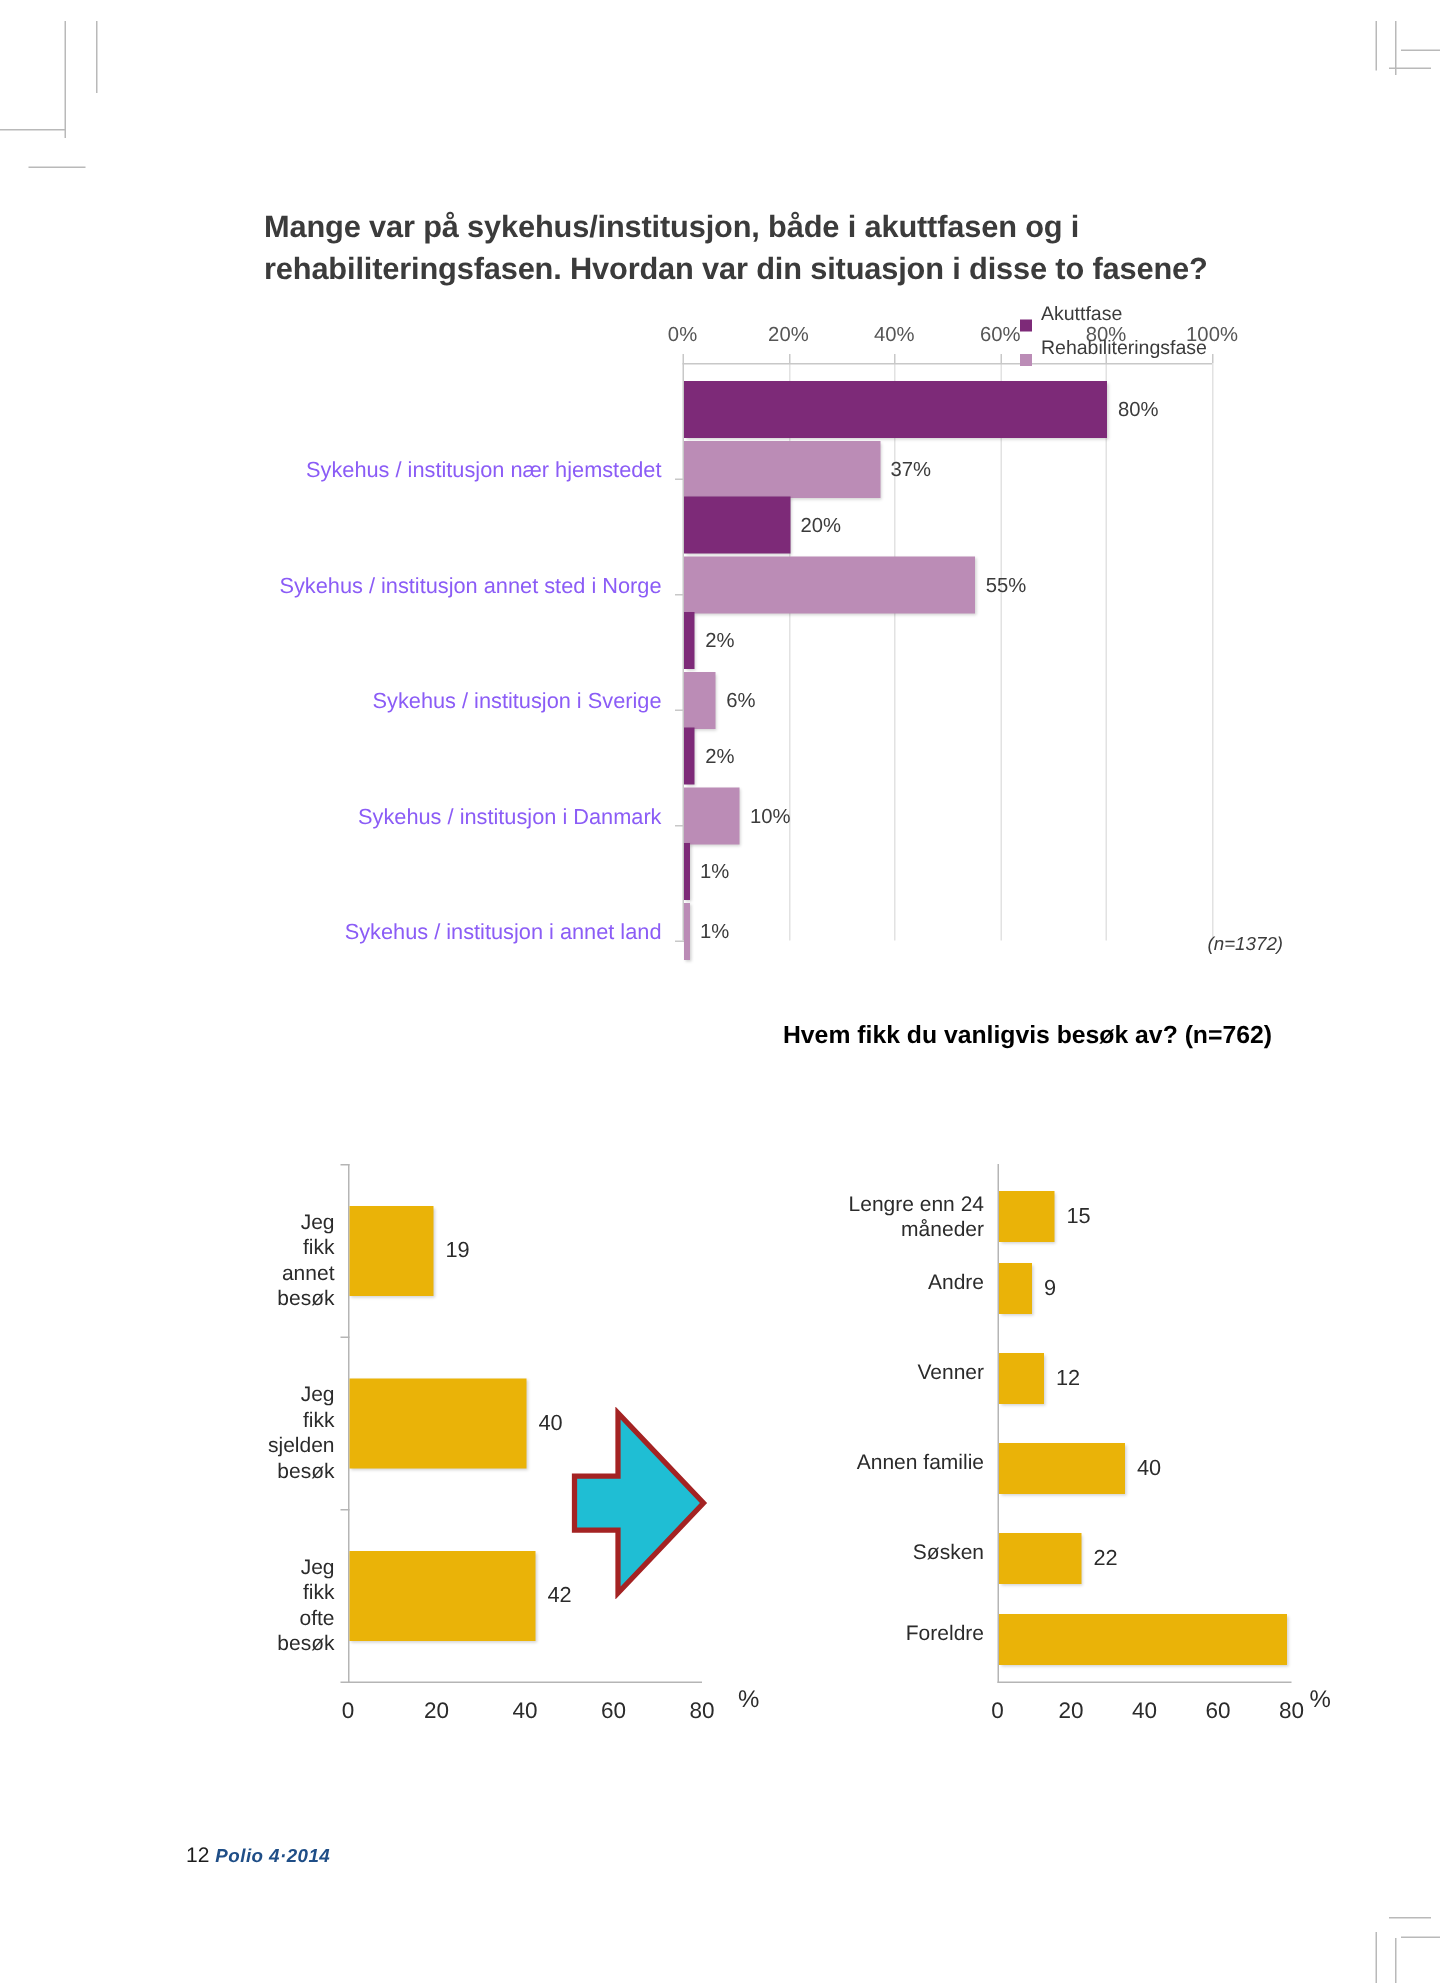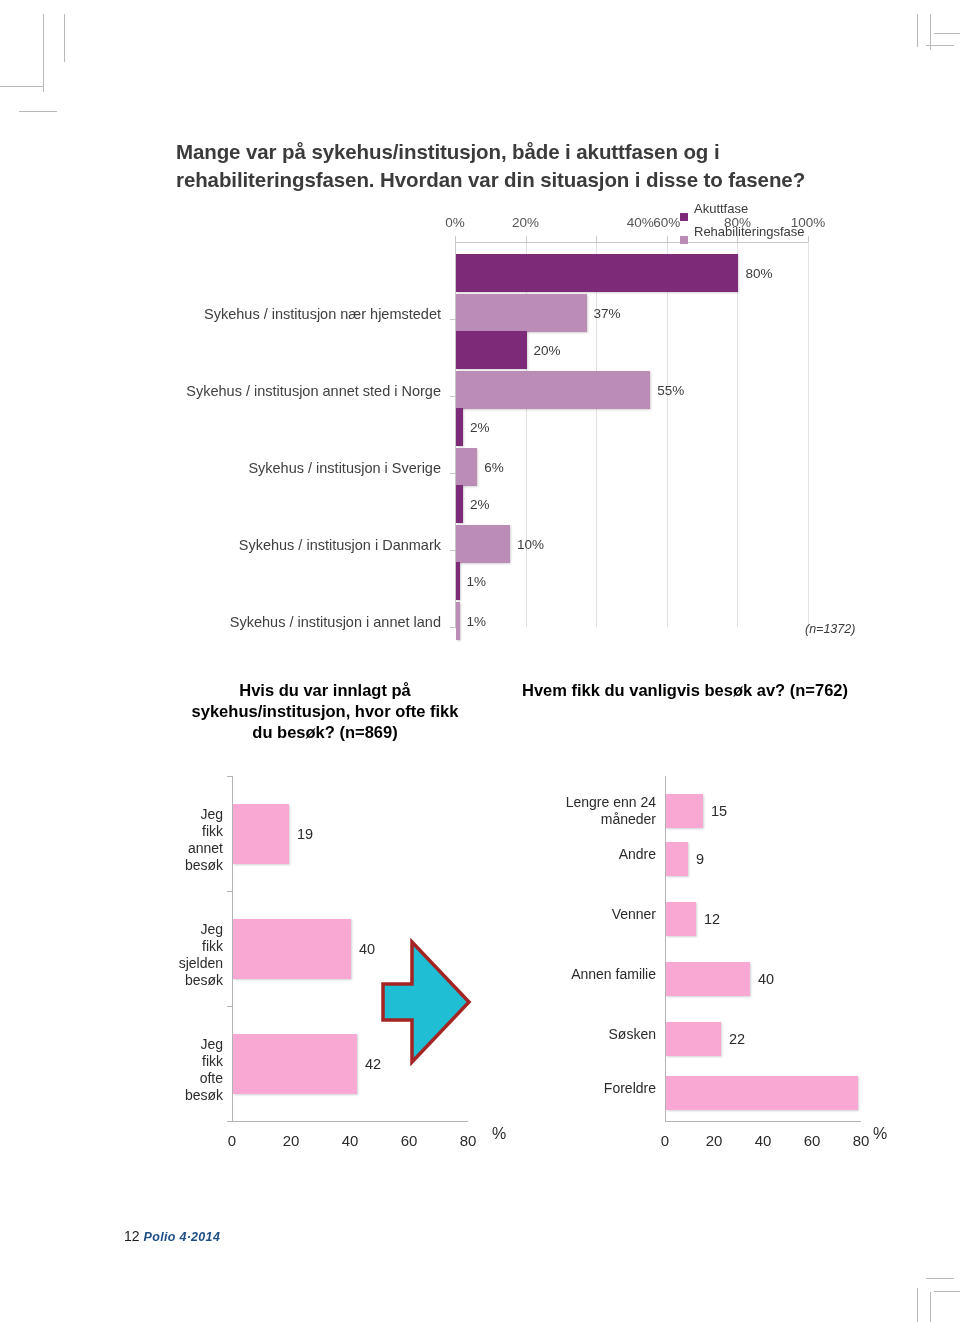--- a/index.html
+++ b/index.html
@@ -97,21 +97,21 @@
     top: -6px;
     width: 1px; height: 6px;
     background: #c8c8c8;
   }
 
   .cat-label {
     position: absolute;
     right: 100%;
     margin-right: 14px;
     font-size: 14.5px;
-    color: #404040;
+    color: #8b5cf6;
     white-space: nowrap;
   }
   .bar {
     position: absolute;
     left: 1px;
     box-shadow: 1px 1px 2px rgba(0,0,0,0.18);
   }
   .bar.acute { background: #7d2a78; }
   .bar.rehab { background: #bb8cb6; }
   .bar-val {
@@ -174,21 +174,21 @@
   .chart-br {
     position: absolute;
     left: 665px;
     top: 776px;
     width: 196px;
     height: 346px;
   }
   .bar-sm {
     position: absolute;
     left: 1px;
-    background: #f9a8d4;
+    background: #eab308;
     box-shadow: 1px 1px 2px rgba(0,0,0,0.18);
   }
   .cat-sm {
     position: absolute;
     right: 100%;
     margin-right: 9px;
     font-size: 14px;
     color: #2b2b2b;
     text-align: right;
     line-height: 1.22;
@@ -268,21 +268,21 @@
 
 <div class="page">
 
   <div class="headline">Mange var på sykehus/institusjon, både i akuttfasen og i rehabiliteringsfasen. Hvordan var din situasjon i disse to fasene?</div>
 
   <div class="chart-top">
 
     <div class="axis-top-labels">
       <span style="left:455px;top:0;">0%</span>
       <span style="left:525.6px;top:0;">20%</span>
-      <span style="left:596.2px;top:0;margin-left:44px;">40%</span>
+      <span style="left:596.2px;top:0;">40%</span>
       <span style="left:666.8px;top:0;">60%</span>
       <span style="left:737.4px;top:0;">80%</span>
       <span style="left:808px;top:0;">100%</span>
     </div>
 
     <div class="plot-top">
 
       <div class="gridline" style="left:70.6px;"></div>
       <div class="gridline" style="left:141.2px;"></div>
       <div class="gridline" style="left:211.8px;"></div>
@@ -325,21 +325,21 @@
         <span class="bar-val">2%</span>
       </div>
       <div class="bar rehab" style="top:206px;height:38px;width:21.2px;">
         <span class="bar-val">6%</span>
       </div>
 
       <div class="cat-label" style="top:295px;">Sykehus / institusjon i Danmark</div>
       <div class="bar acute" style="top:243px;height:38px;width:7.1px;">
         <span class="bar-val">2%</span>
       </div>
-      <div class="bar rehab" style="top:283px;height:38px;width:54px;">
+      <div class="bar rehab" style="top:283px;height:38px;width:37px;">
         <span class="bar-val">10%</span>
       </div>
 
       <div class="cat-label" style="top:372px;">Sykehus / institusjon i annet land</div>
       <div class="bar acute" style="top:320px;height:38px;width:3.6px;">
         <span class="bar-val">1%</span>
       </div>
       <div class="bar rehab" style="top:360px;height:38px;width:3.6px;">
         <span class="bar-val">1%</span>
       </div>
@@ -352,21 +352,20 @@
       <span>Akuttfase</span>
     </div>
     <div class="legend-row">
       <span class="legend-swatch rehab"></span>
       <span>Rehabiliteringsfase</span>
     </div>
   </div>
 
   <div class="n-note">(n=1372)</div>
 
-  <div class="sub-title left">Hvis du var innlagt på sykehus/institusjon, hvor ofte fikk du besøk? (n=869)</div>
 
   <div class="chart-bl">
     <div class="axis-line-v" style="background:#b5b5b5;"></div>
     <div class="tick-v" style="top:0px;background:#b5b5b5;"></div>
     <div class="tick-v" style="top:115px;background:#b5b5b5;"></div>
     <div class="tick-v" style="top:230px;background:#b5b5b5;"></div>
     <div class="tick-v" style="top:345px;background:#b5b5b5;"></div>
 
     <div class="cat-sm" style="top:30px;">Jeg fikk annet besøk</div>
     <div class="bar-sm" style="top:28px;height:60px;width:56px;">

